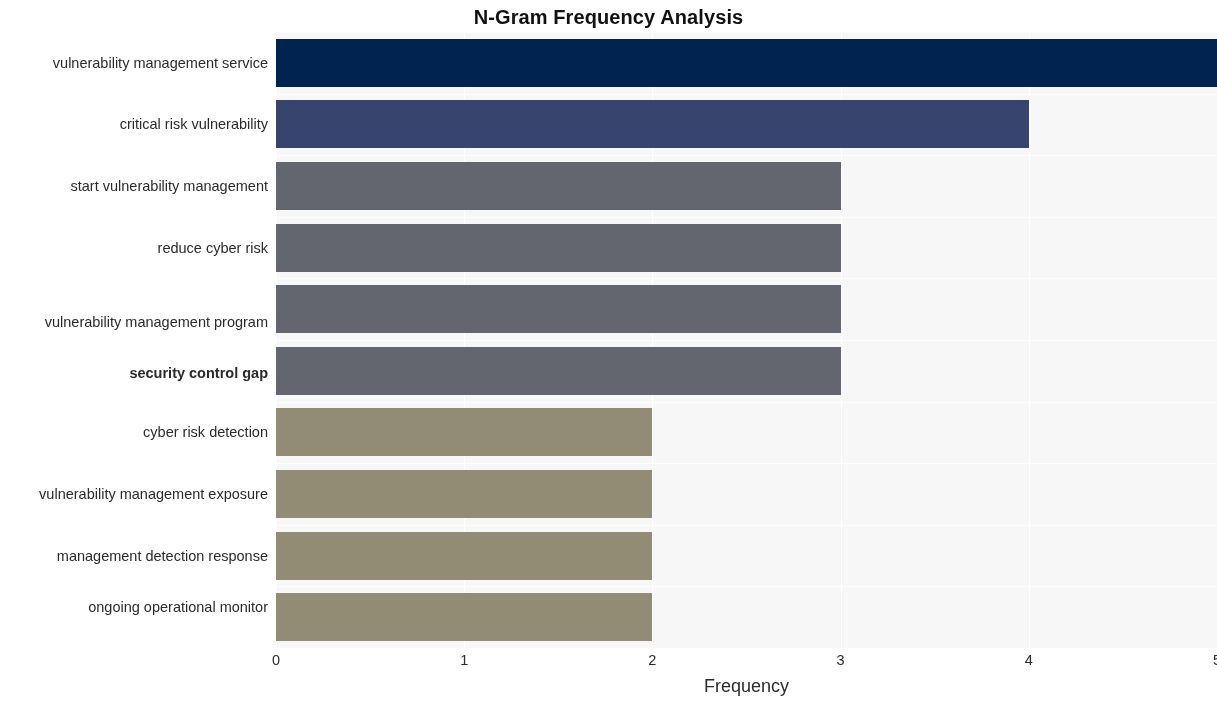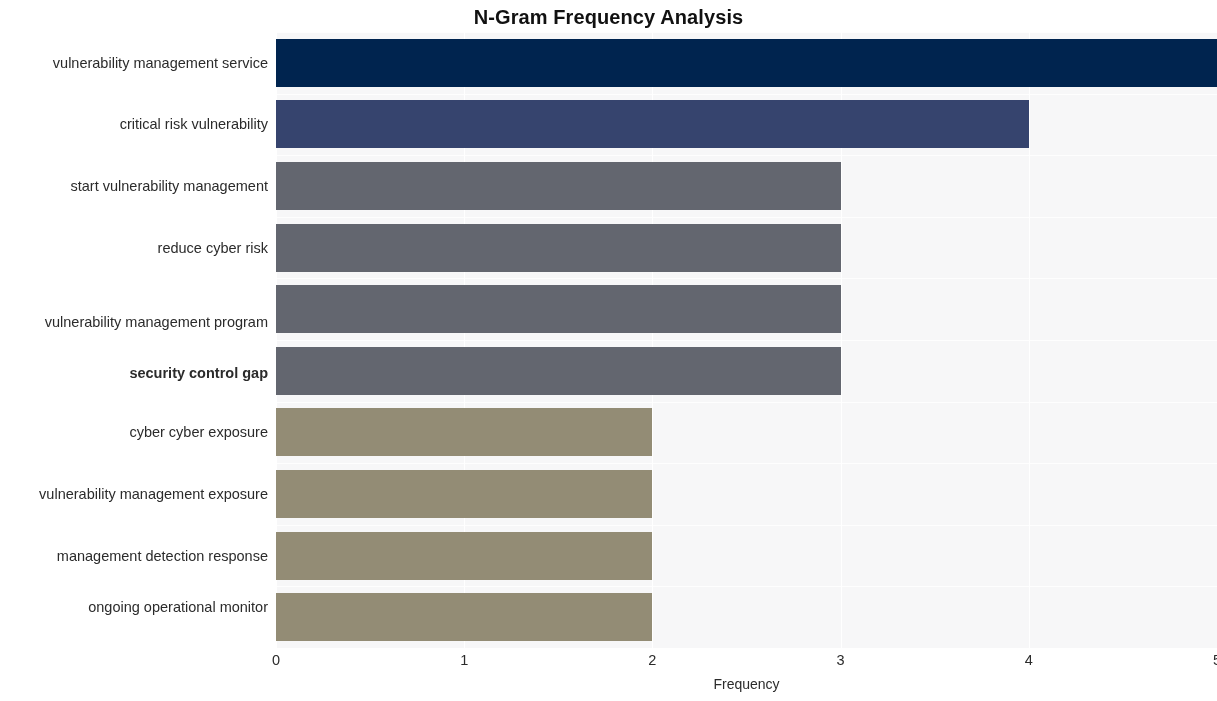--- a/index.html
+++ b/index.html
@@ -89,21 +89,21 @@
     transform: translateX(-50%);
     line-height: 1;
     white-space: nowrap;
   }
   #xlabel {
     position: absolute;
     left: 276px;
     width: 941px;
     top: 676px;
     text-align: center;
-    font-size: 14px;
+    font-size: 18px;
     color: #2b2b2b;
   }
 </style>
 </head>
 <body>
 
 <div id="figure">
 
   <div id="chart-title">N-Gram Frequency Analysis</div>
 
@@ -159,21 +159,21 @@
       </div>
   </div>
 
   <div id="yticks">
       <div class="ytick" style="top: 55.8px;">vulnerability management service</div>
       <div class="ytick" style="top: 117.4px;">critical risk vulnerability</div>
       <div class="ytick" style="top: 179px;">start vulnerability management</div>
       <div class="ytick" style="top: 240.6px;">reduce cyber risk</div>
       <div class="ytick" style="top: 315px;">vulnerability management program</div>
       <div class="ytick" style="top: 366px; font-weight: bold;">security control gap</div>
-      <div class="ytick" style="top: 425.4px;">cyber cyber exposure</div>
+      <div class="ytick" style="top: 425.4px;">cyber risk detection</div>
       <div class="ytick" style="top: 487px;">vulnerability management exposure</div>
       <div class="ytick" style="top: 548.6px;">management detection response</div>
       <div class="ytick" style="top: 600px;">ongoing operational monitor</div>
     </div>
   <div id="xticks">
       <div class="xtick" style="left: 276px;">0</div>
       <div class="xtick" style="left: 464.2px;">1</div>
       <div class="xtick" style="left: 652.4px;">2</div>
       <div class="xtick" style="left: 840.6px;">3</div>
       <div class="xtick" style="left: 1028.8px;">4</div>

